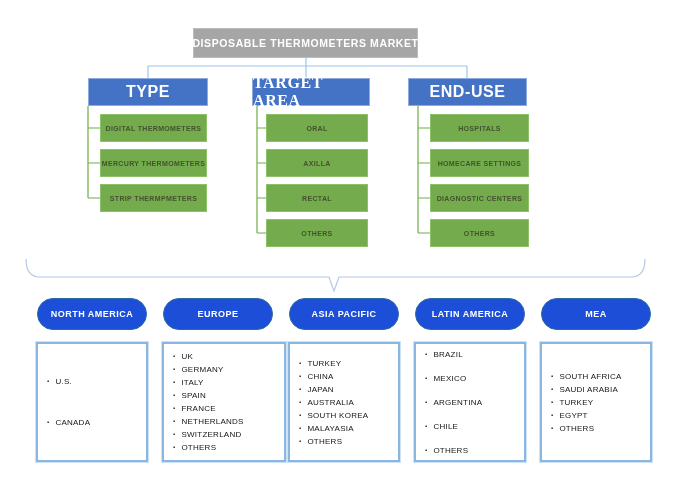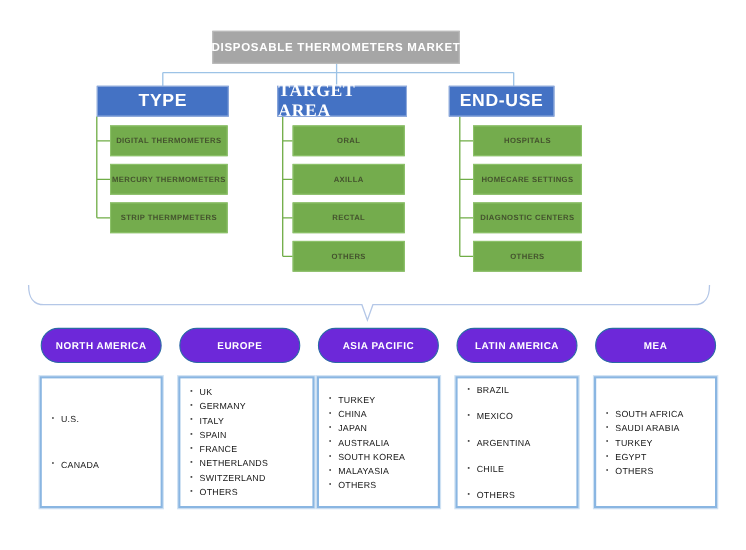--- a/index.html
+++ b/index.html
@@ -25,21 +25,21 @@
   }
   .seg-item {
     position:absolute; height:28px;
     background:#74AC4D; border:1px solid #8CC169; color:#44532E;
     font-weight:bold; font-size:7px; letter-spacing:0.35px;
     display:flex; align-items:center; justify-content:center;
     text-align:center; z-index:2; white-space:nowrap;
   }
   .region-header {
     position:absolute; top:298px; height:32px; border-radius:16px;
-    background:#6d28d9; border:1px solid #2a6aa5; color:#ffffff;
+    background:#1d4ed8; border:1px solid #2a6aa5; color:#ffffff;
     font-weight:bold; font-size:9px; letter-spacing:0.5px;
     display:flex; align-items:center; justify-content:center; z-index:2;
   }
   .region-list {
     position:absolute; top:342px; height:120px; background:#ffffff;
     border:2px solid #8AB6E2; box-shadow:0 0 0 1px #cfe2f3;
     display:flex; flex-direction:column; justify-content:center;
     padding:6px 2px 6px 9px; z-index:2;
   }
   .country {
@@ -63,21 +63,21 @@
 
 <div class="seg-header" style="left: 88px; width: 120px;">TYPE</div>
     <div class="seg-item" style="left: 100px; width: 107px; top: 114px; height: 28px;">DIGITAL THERMOMETERS</div>
     <div class="seg-item" style="left: 100px; width: 107px; top: 149px; height: 28px;">MERCURY THERMOMETERS</div>
     <div class="seg-item" style="left: 100px; width: 107px; top: 184px; height: 28px;">STRIP THERMPMETERS</div>
     <div class="seg-header" style="left: 252px; width: 118px; font-family: Liberation Serif, serif;">TARGET AREA</div>
     <div class="seg-item" style="left: 266px; width: 102px; top: 114px; height: 28px;">ORAL</div>
     <div class="seg-item" style="left: 266px; width: 102px; top: 149px; height: 28px;">AXILLA</div>
     <div class="seg-item" style="left: 266px; width: 102px; top: 184px; height: 28px;">RECTAL</div>
     <div class="seg-item" style="left: 266px; width: 102px; top: 219px; height: 28px;">OTHERS</div>
-    <div class="seg-header" style="left: 408px; width: 96px;">END-USE</div>
+    <div class="seg-header" style="left: 408px; width: 119px;">END-USE</div>
     <div class="seg-item" style="left: 430px; width: 99px; top: 114px; height: 28px;">HOSPITALS</div>
     <div class="seg-item" style="left: 430px; width: 99px; top: 149px; height: 28px;">HOMECARE SETTINGS</div>
     <div class="seg-item" style="left: 430px; width: 99px; top: 184px; height: 28px;">DIAGNOSTIC CENTERS</div>
     <div class="seg-item" style="left: 430px; width: 99px; top: 219px; height: 28px;">OTHERS</div>
     <div class="region-header" style="left: 37px; width: 110px;">NORTH AMERICA</div>
     <div class="region-list" style="left: 36px; width: 112px; gap: 28px;">
       <div class="country">
         <span class="bullet">▪</span>
         <span>U.S.</span>
       </div>

